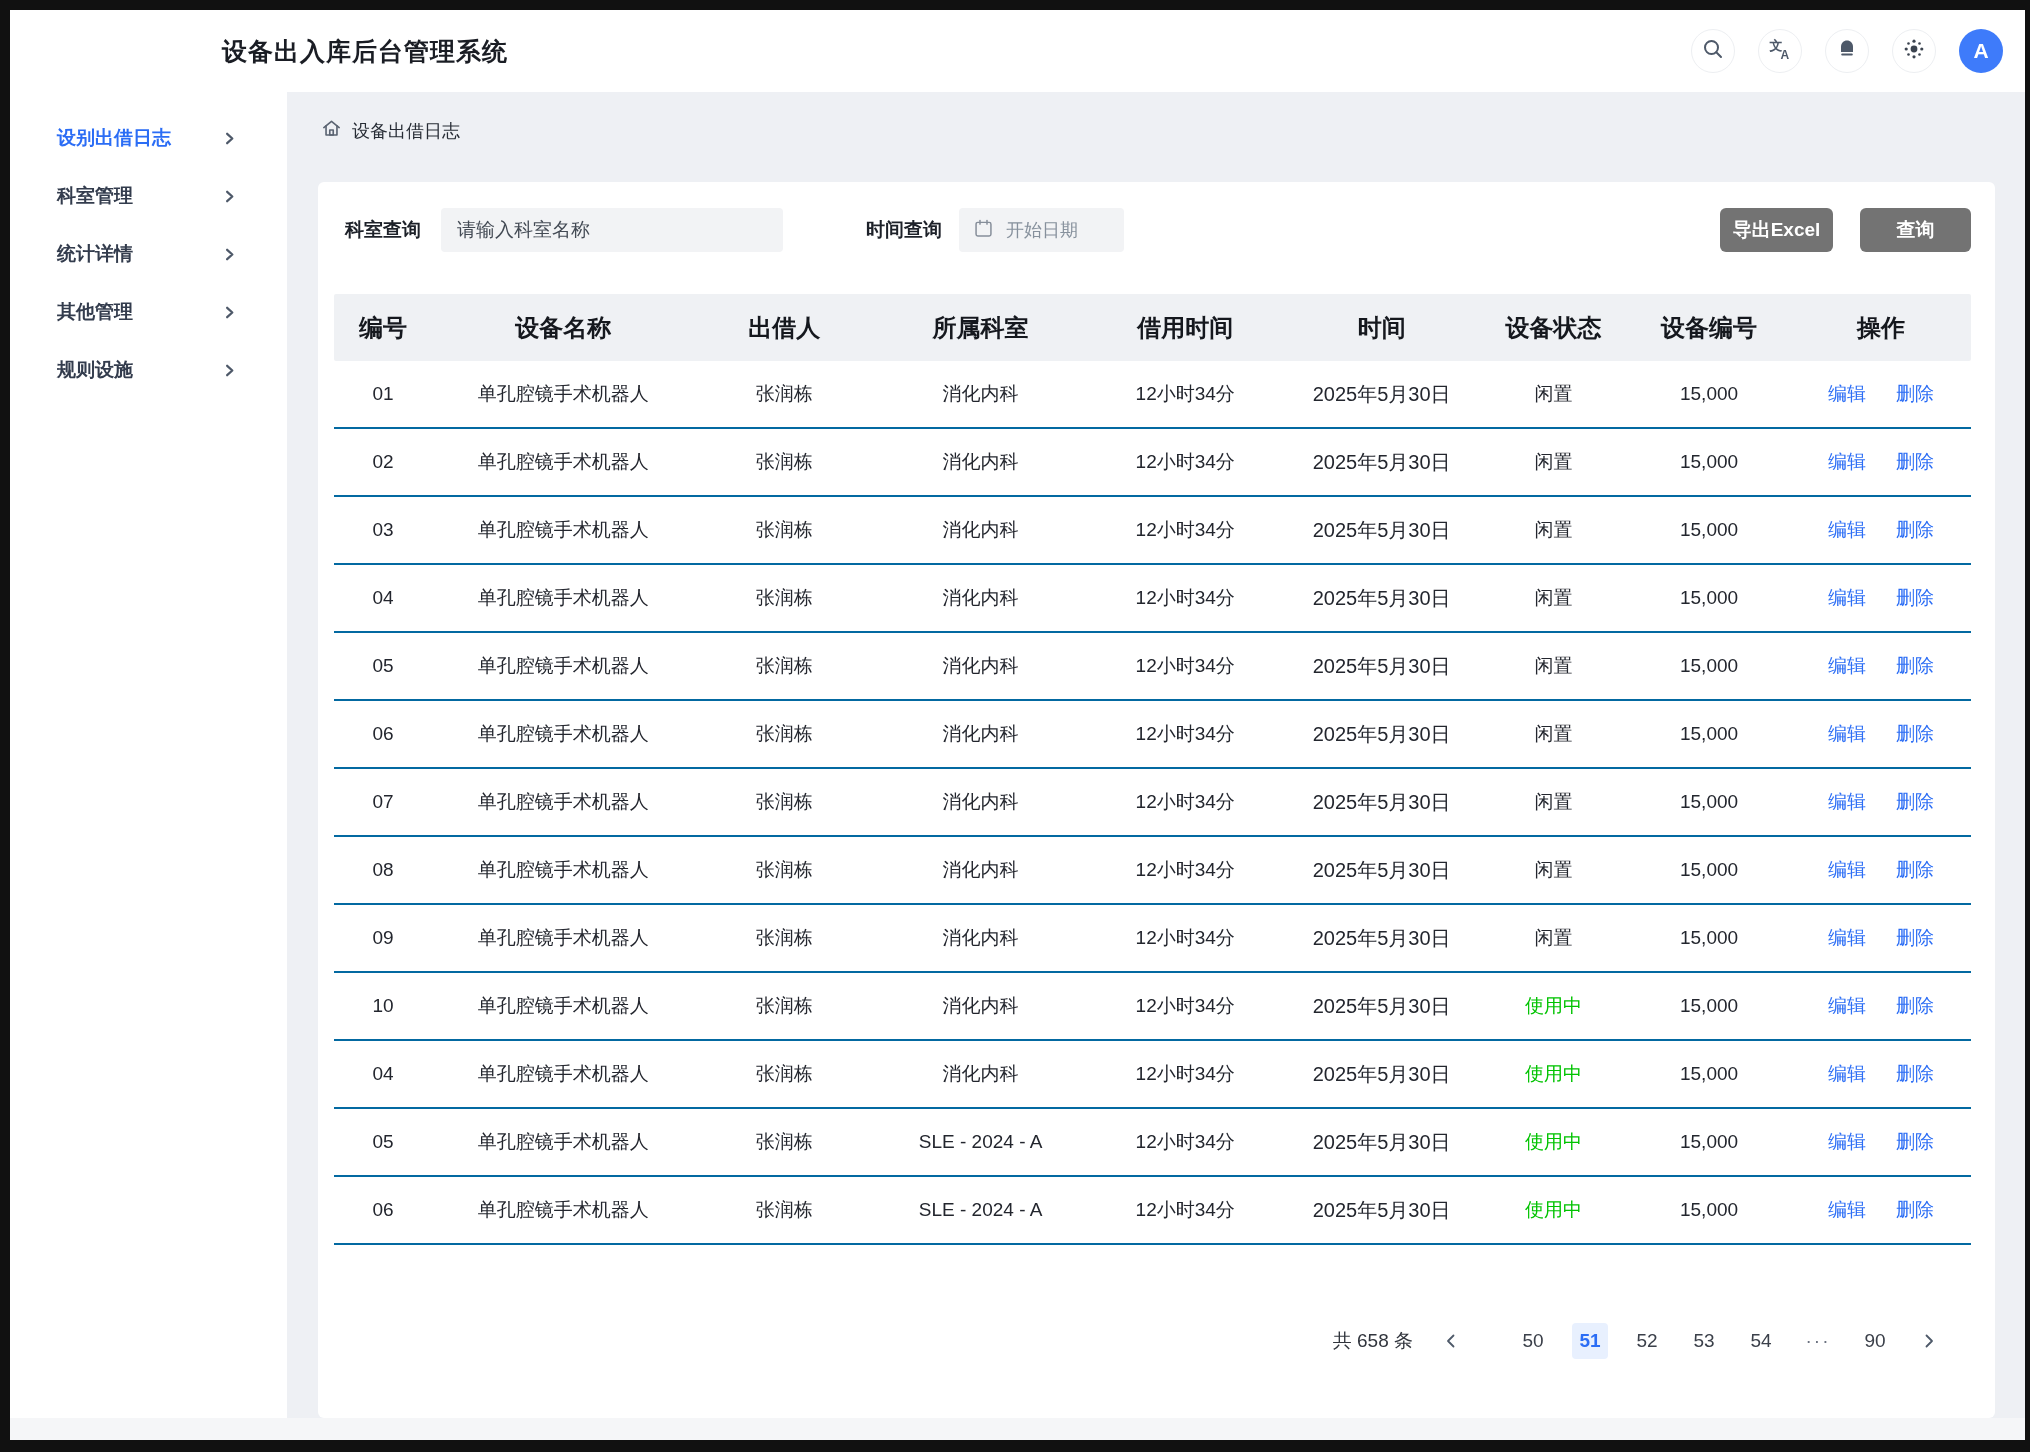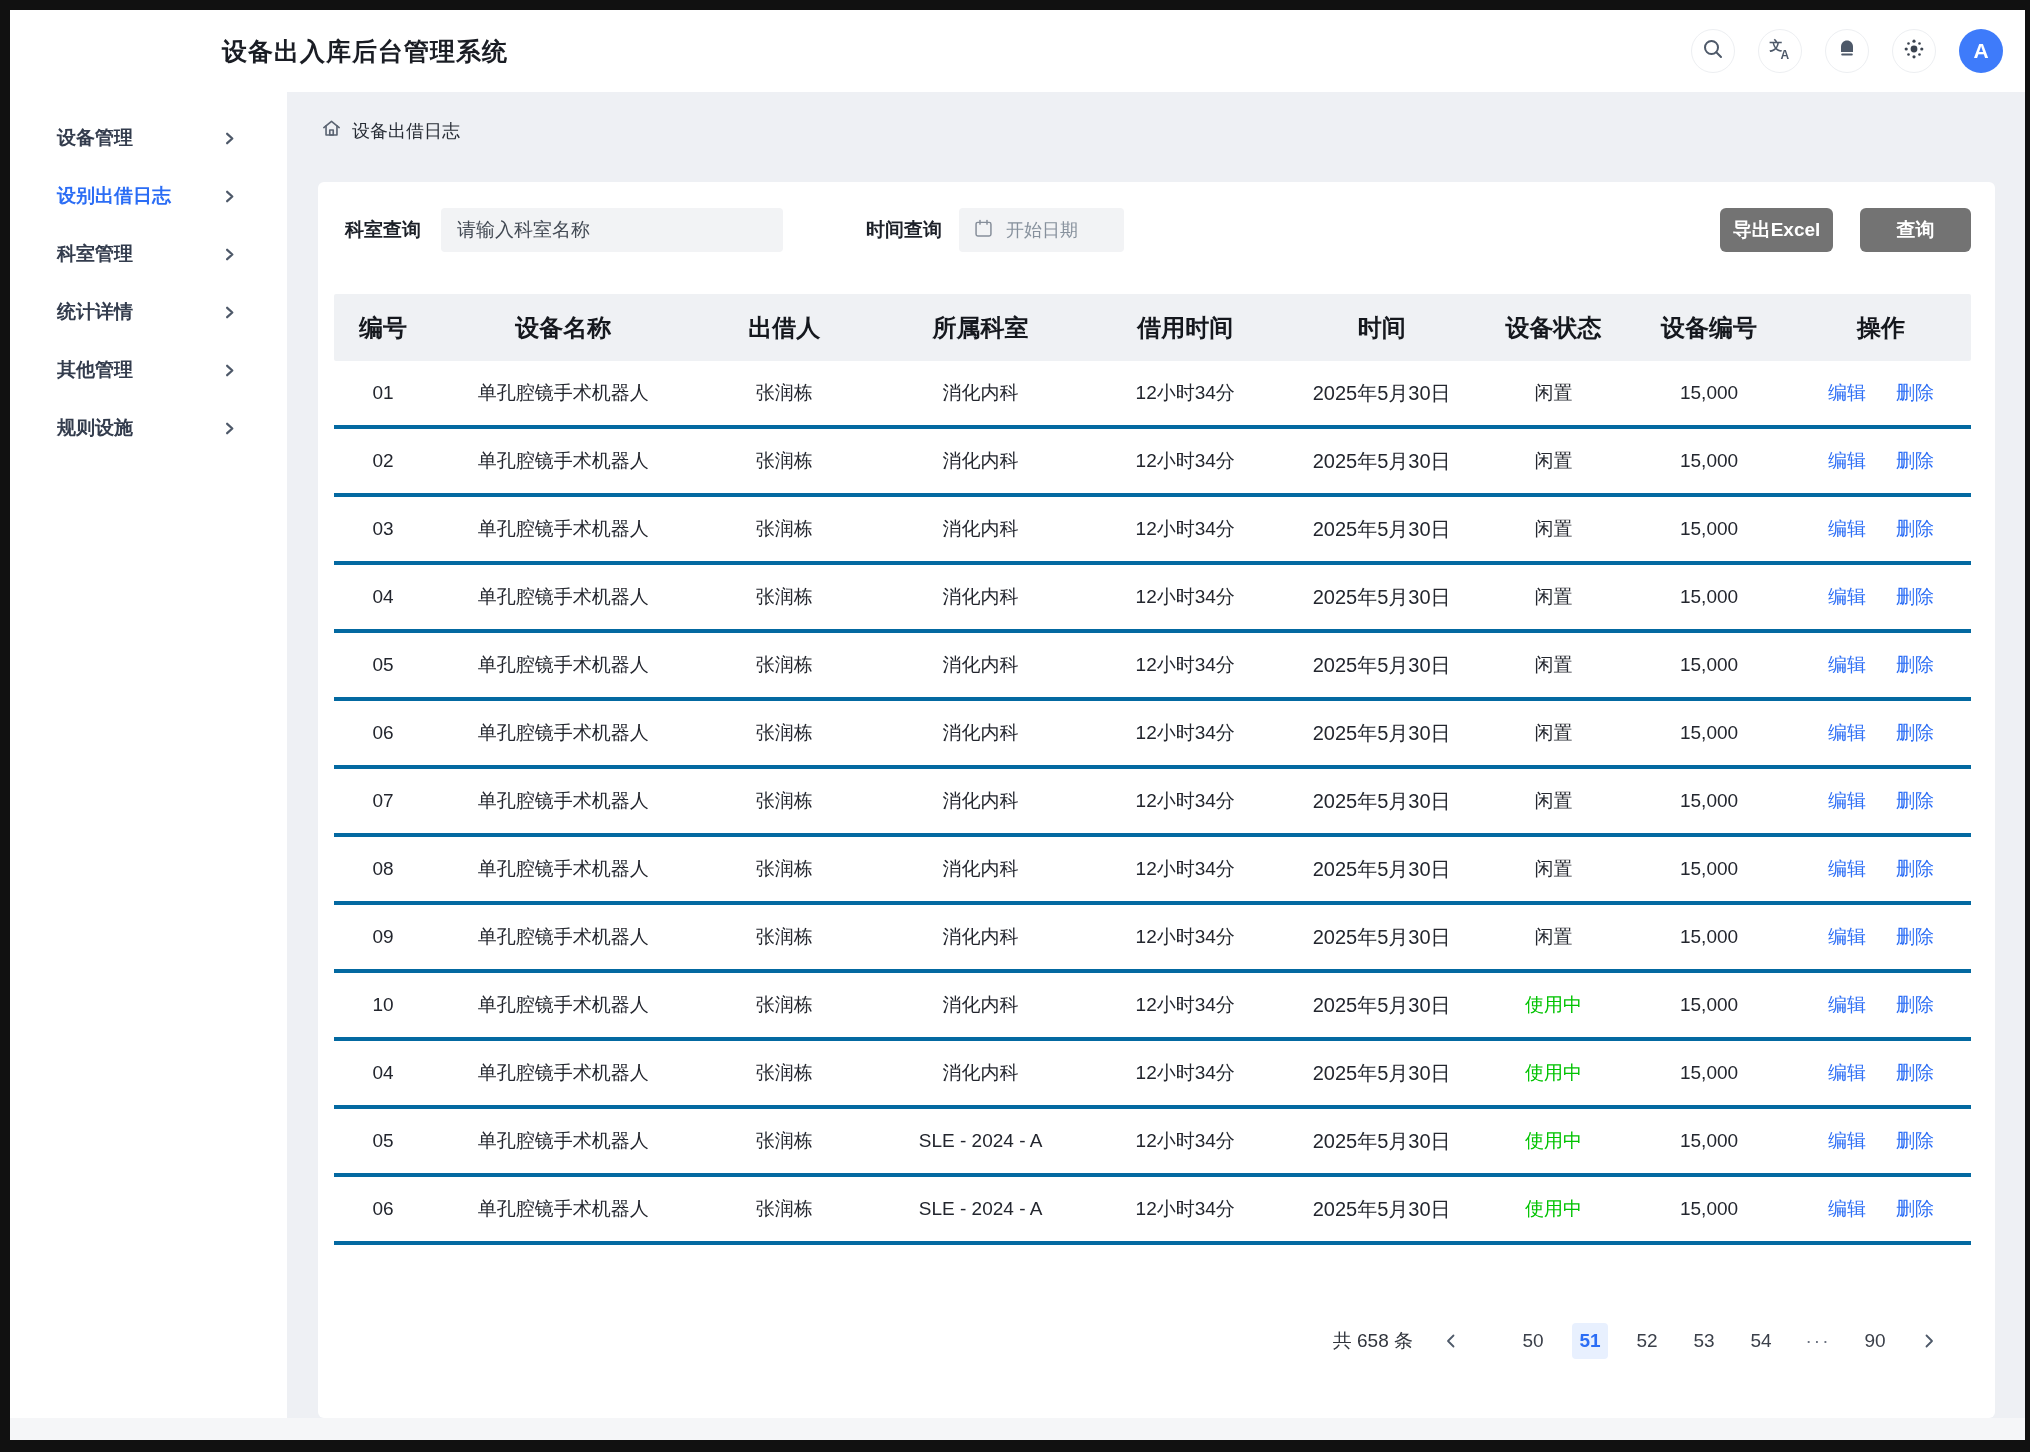--- a/index.html
+++ b/index.html
@@ -45,21 +45,21 @@
   .btn { height:44px; border:none; border-radius:6px; background:#737373; color:#fff; font-size:19px; font-weight:600;
          font-family:inherit; cursor:pointer; }
   .btn-export { width:113px; }
   .btn-search { width:111px; margin-left:27px; }
 
   
   .table { margin-top:42px; }
   .tr { display:grid; grid-template-columns:6% 16% 11% 13% 12% 12% 9% 10% 11%; align-items:center; }
   .thead { background:#eff1f4; height:67px; border-radius:2px; }
   .th { font-size:24px; font-weight:700; color:#15181e; text-align:center; }
-  .row { height:68px; border-bottom:4px solid #0369a1; }
+  .row { height:68px; border-bottom:2px solid #0369a1; }
   .td { font-size:19px; color:#23262e; text-align:center; white-space:nowrap; }
   .td.c-date { font-size:20px; }
   .st-idle { color:#23262e; }
   .st-in_use { color:#00c300; }
   .ops { display:flex; justify-content:center; gap:30px; }
   .link { color:#2b6df5; font-size:19px; text-decoration:none; cursor:pointer; }
 
   
   .pager { margin-top:78px; display:flex; align-items:center; justify-content:flex-end; gap:21px; padding-right:27px; }
   .pager .total { font-size:19px; color:#31353d; margin-right:2px; }
@@ -119,28 +119,20 @@
             </svg>
           </span>
         </div>
         <div class="avatar">A</div>
       </div>
     </div>
 
     <div class="body">
 
       <div class="sidebar">
-          <div class="side-item">
-            <span class="lbl">设备管理</span>
-            <span class="chev">
-              <svg width="15" height="15" viewBox="0 0 16 16" fill="none" stroke="#4e5969" stroke-width="2.4" stroke-linecap="round" stroke-linejoin="round">
-                <polyline points="5.5 3 11 8 5.5 13"></polyline>
-              </svg>
-            </span>
-          </div>
           <div class="side-item active">
             <span class="lbl">设别出借日志</span>
             <span class="chev">
               <svg width="15" height="15" viewBox="0 0 16 16" fill="none" stroke="#4e5969" stroke-width="2.4" stroke-linecap="round" stroke-linejoin="round">
                 <polyline points="5.5 3 11 8 5.5 13"></polyline>
               </svg>
             </span>
           </div>
           <div class="side-item">
             <span class="lbl">科室管理</span>

